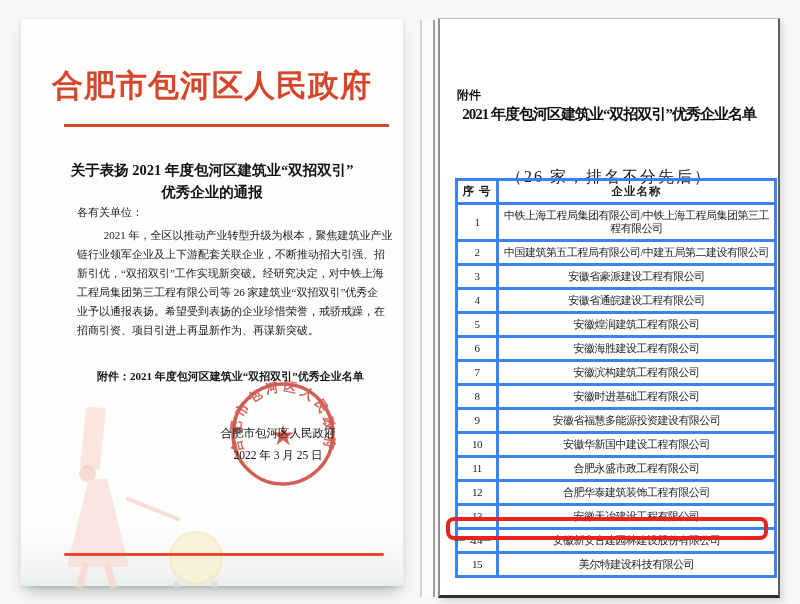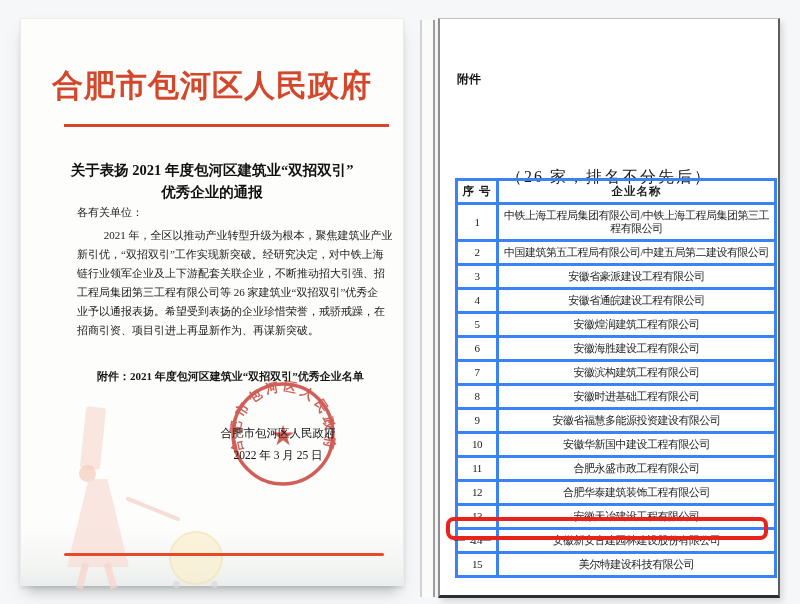--- a/index.html
+++ b/index.html
@@ -48,21 +48,21 @@
 
   
   .edge-strip { position:absolute; left:420px; top:20px; width:15px; height:577px;
     background:#fbfbfa; border-left:2px solid #d2d2d2; border-right:2px solid #9d9d9d; }
 
   
   .right-page { position:absolute; left:438px; top:18px; width:342px; height:580px; background:#ffffff;
     border-top:1px solid #c2c2c2; border-left:2px solid #8f8f8f;
     border-right:2px solid #5d5d5d; border-bottom:3px solid #2e2e2e;
     box-shadow:3px 4px 6px rgba(0,0,0,0.12); }
-  .att-label { position:absolute; top:52px; left:17px; font-size:12px; font-weight:bold; color:#151515; }
+  .att-label { position:absolute; top:68px; left:17px; font-size:12px; font-weight:bold; color:#151515; }
   .list-title { position:absolute; top:86px; left:0; right:0; text-align:center;
     font-size:15px; font-weight:bold; letter-spacing:-1px; color:#0d0d0d; white-space:nowrap; }
   .list-subtitle { position:absolute; top:128px; left:0; right:0; text-align:center;
     font-size:16px; letter-spacing:2px; color:#1c1c1c;margin-top:20px; }
   table.company-table { position:absolute; top:159px; left:15px; width:322px;
     border-collapse:collapse; table-layout:fixed; }
   .company-table th, .company-table td { border:3px solid #3b82f6; text-align:center;
     vertical-align:middle; font-size:11px; line-height:13px; color:#1c1c1c; padding:4px 2px; }
   .company-table th { font-weight:bold; font-size:11.5px; letter-spacing:1px; }
   .company-table td { height:21px; letter-spacing:-0.5px; }
@@ -81,22 +81,22 @@
   <div class="left-page">
     <div class="gov-title">合肥市包河区人民政府</div>
     <div class="gov-underline"></div>
     <div class="doc-title">
       <div>关于表扬 2021 年度包河区建筑业“双招双引”</div>
       <div>优秀企业的通报</div>
     </div>
     <div class="salutation">各有关单位：</div>
     <div class="body-par">
         <div class="body-line indent">2021 年，全区以推动产业转型升级为根本，聚焦建筑业产业</div>
+        <div class="body-line">链行业领军企业及上下游配套关联企业，不断推动招大引强、招</div>
         <div class="body-line">新引优，“双招双引”工作实现新突破。经研究决定，对中铁上海</div>
-        <div class="body-line">链行业领军企业及上下游配套关联企业，不断推动招大引强、招</div>
         <div class="body-line">工程局集团第三工程有限公司等 26 家建筑业“双招双引”优秀企</div>
         <div class="body-line">业予以通报表扬。希望受到表扬的企业珍惜荣誉，戒骄戒躁，在</div>
         <div class="body-line">招商引资、项目引进上再显新作为、再谋新突破。</div>
       </div>
     <div class="attachment-line">附件：2021 年度包河区建筑业“双招双引”优秀企业名单</div>
 
     <div class="sig-block sig-name">合肥市包河区人民政府</div>
     <div class="sig-block sig-date">2022 年 3 月 25 日</div>
 
     <svg class="seal" viewBox="0 0 110 110">
@@ -120,20 +120,21 @@
     <div class="wm wm-wheel1"></div>
     <div class="wm wm-wheel2"></div>
 
     <div class="red-rule"></div>
   </div>
 
   <div class="edge-strip"></div>
 
   <div class="right-page">
     <div class="att-label">附件</div>
+    <div class="list-title">2021 年度包河区建筑业“双招双引”优秀企业名单</div>
     <div class="list-subtitle">（26 家，排名不分先后）</div>
 
     <table class="company-table">
       <thead>
         <tr>
           <th class="col-no">序  号</th>
           <th>企业名称</th>
         </tr>
       </thead>
       <tbody>

